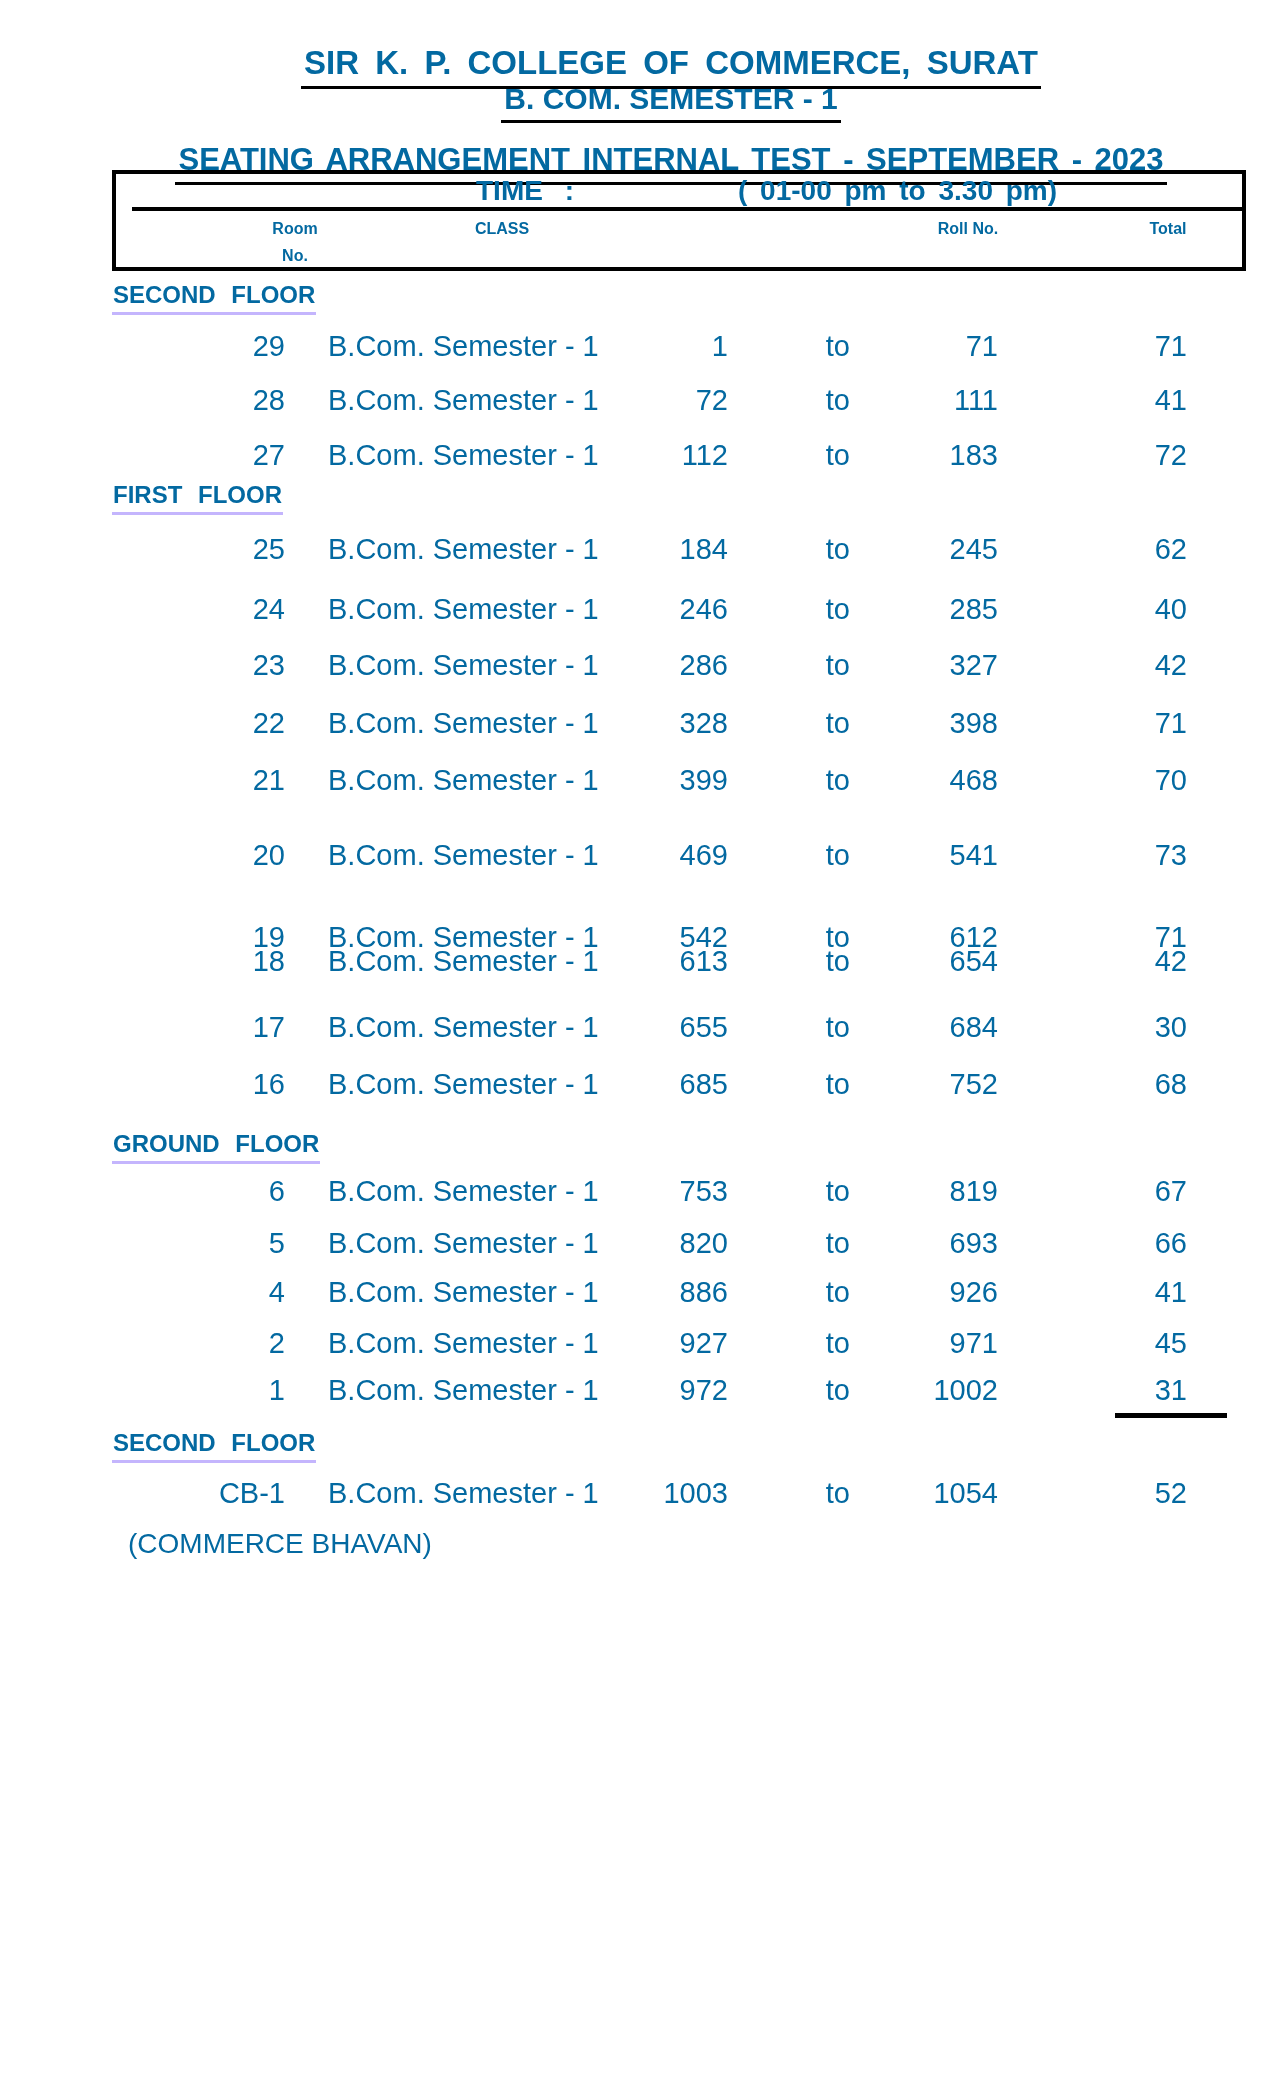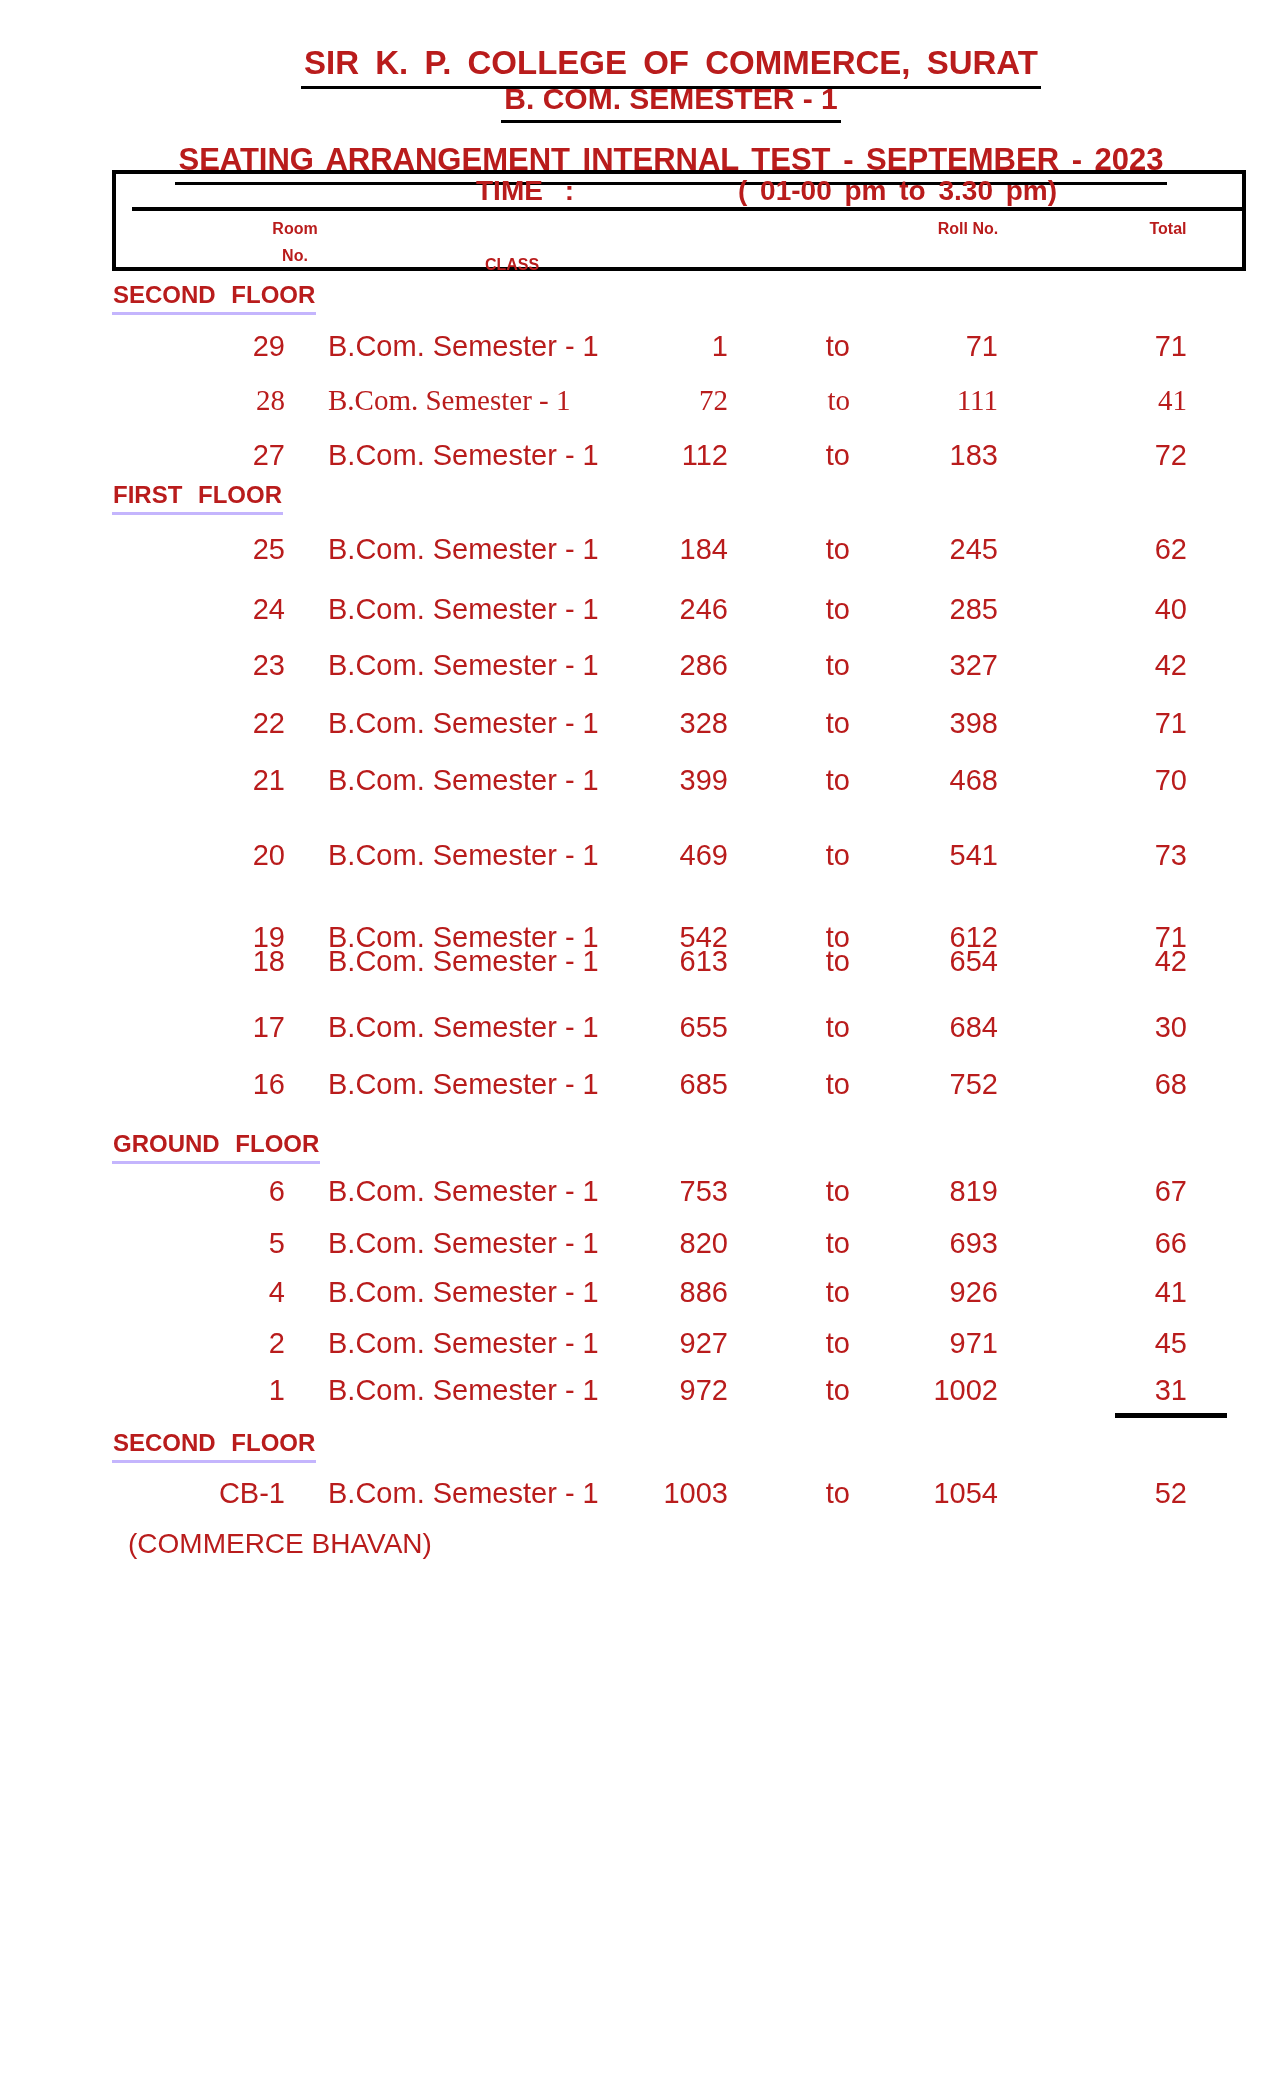--- a/index.html
+++ b/index.html
@@ -1,39 +1,39 @@
 <!DOCTYPE html>
 <html><head>
 <meta charset="utf-8">
 <style>
   html,body { margin:0; padding:0; background:#e8e8e8; }
   .page {
     position:relative; width:1275px; height:2100px; background:#ffffff;
-    font-family:"Liberation Sans", sans-serif; color:#b91c1c; overflow:hidden;
+    font-family:"Liberation Sans", sans-serif; color:#0369a1; overflow:hidden;
     margin:0 auto;
   }
   .content { position:absolute; left:112px; top:0; width:1118px; height:100%; }
 
   
   .t { position:absolute; width:100%; text-align:center; white-space:nowrap; }
   .t .u { display:inline-block; border-bottom:3px solid #000; padding:0 3px 4px 3px; }
   .title1 { top:44px; font-size:33px; font-weight:bold; word-spacing:7px; }
   .title2 { top:82px; font-size:30px; font-weight:bold; }
   .title3 { top:122px; font-size:31px; font-weight:bold; word-spacing:4px;margin-top:20px; }
 
   
   .header-box { position:absolute; left:0; top:170px; width:1110px; border:4px solid #000;padding-left:16px; }
   .time-row { position:relative; height:33px; border-bottom:4px solid #000;
               font-weight:bold; font-size:28px; line-height:33px; }
   .time-label { position:absolute; left:344px; word-spacing:14px; white-space:nowrap; }
   .time-value { position:absolute; left:606px; word-spacing:5px; white-space:nowrap; }
   .head-row { position:relative; height:56px; font-weight:bold; font-size:16px; }
   .hc { position:absolute; top:4px; width:140px; text-align:center; line-height:27px; }
   .h-room  { left:93px; }
-  .h-class { left:310px;margin-top:36px; }
+  .h-class { left:300px; }
   .h-roll  { left:766px; }
   .h-total { left:966px; }
 
   
   .section-heading { position:absolute; left:0; font-size:24px; font-weight:bold; white-space:nowrap; }
   .section-heading .u { display:inline-block; border-bottom:3px solid #c4b5fd; padding:0 1px 3px 1px; word-spacing:9px; }
 
   
   .row { position:absolute; left:0; width:100%; height:30px; line-height:30px; font-size:29px; }
   .c { position:absolute; top:0; white-space:nowrap; }
@@ -83,21 +83,21 @@
     <div id="body-area">
         <div class="section-heading" style="top: 281px;"><span class="u">SECOND FLOOR</span></div>
         <div class="row" style="top: 331px;">
           <span class="c c-room">29</span>
           <span class="c c-class">B.Com. Semester - 1</span>
           <span class="c c-start">1</span>
           <span class="c c-to">to</span>
           <span class="c c-end">71</span>
           <span class="c c-total">71</span>
         </div>
-        <div class="row" style="top: 385px; font-family: Liberation Serif, serif;">
+        <div class="row" style="top: 385px;">
           <span class="c c-room">28</span>
           <span class="c c-class">B.Com. Semester - 1</span>
           <span class="c c-start">72</span>
           <span class="c c-to">to</span>
           <span class="c c-end">111</span>
           <span class="c c-total">41</span>
         </div>
         <div class="row" style="top: 440px;">
           <span class="c c-room">27</span>
           <span class="c c-class">B.Com. Semester - 1</span>

